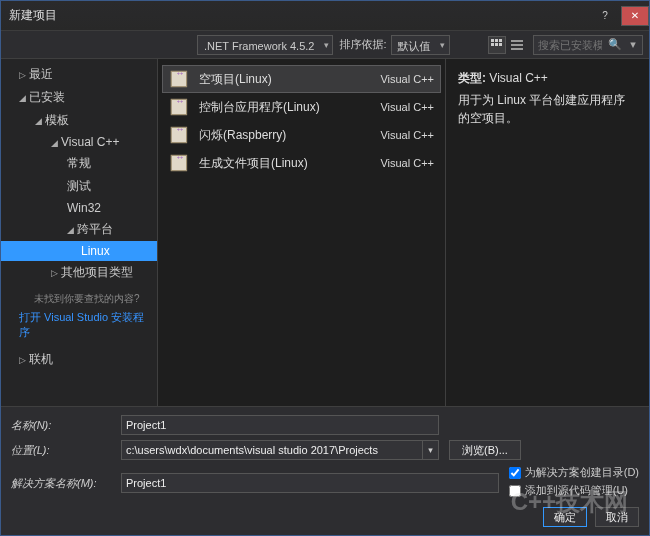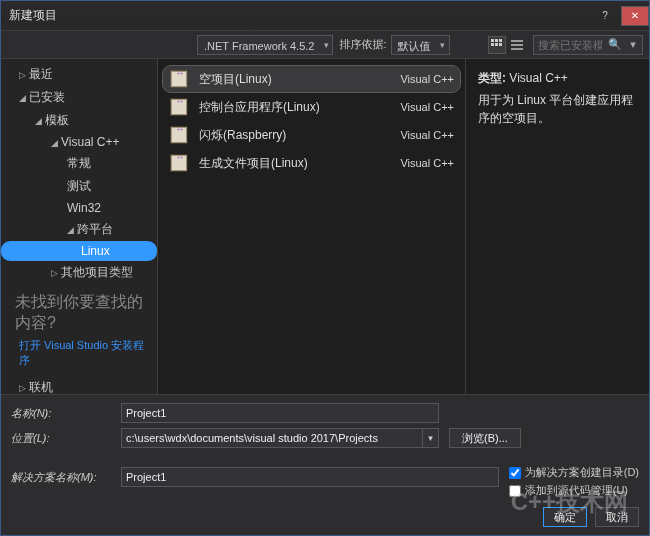--- a/index.html
+++ b/index.html
@@ -27,43 +27,43 @@
 
 .body { flex: 1; display: flex; overflow: hidden; }
 
 .sidebar { width: 157px; background: #252526; border-right: 1px solid #3f3f3f; font-size: 12px; color: #ccc; padding-top: 4px; overflow: hidden; }
 .tree div { padding: 3px 4px; white-space: nowrap; cursor: default; }
 .tri { display: inline-block; width: 10px; font-size: 9px; color: #aaa; }
 .ind1 { padding-left: 18px !important; }
 .ind2 { padding-left: 34px !important; }
 .ind3 { padding-left: 50px !important; }
 .ind4 { padding-left: 66px !important; }
-.sel { background: #3399ff; color: #fff; border-radius: 9px; }
-.prompt { color: #888; padding: 8px 10px 4px 14px; font-size: 16px; }
+.sel { background: #3399ff; color: #fff; }
+.prompt { color: #888; padding: 8px 10px 4px 33px; font-size: 10px; }
 .link { color: #3794ff; padding: 0 10px 8px 18px; font-size: 11px; cursor: pointer; }
 
 .main { flex: 1; display: flex; background: #1e1e1e; }
 .list { flex: 1; padding: 6px 4px; }
 .item { display: flex; align-items: center; height: 28px; padding: 0 6px; color: #ddd; font-size: 12px; border: 1px solid transparent; }
 .item.sel { background: #3a3a3c; border: 1px solid #5a5a5c; }
 .item .ic { width: 22px; height: 20px; margin-right: 8px; display: flex; align-items: center; justify-content: center; }
 .item .nm { flex: 1; }
 .item .lang { color: #d8d8d8; font-size: 11px; }
-.desc { width: 184px; padding: 10px 12px; font-size: 12px; color: #ddd; border-left: 1px solid #3f3f3f; line-height: 1.5; }
+.desc { width: 204px; padding: 10px 12px; font-size: 12px; color: #ddd; border-left: 1px solid #3f3f3f; line-height: 1.5; }
 
 .bottom { border-top: 1px solid #3f3f3f; background: #2d2d30; padding: 8px 10px; font-size: 11px; color: #ccc; }
 .row { display: flex; align-items: center; margin-bottom: 5px; }
 .row .lab { width: 110px; font-style: italic; }
 .row input[type=text] { flex: 1; background: #333337; border: 1px solid #555; color: #eee; padding: 2px 4px; height: 20px; font-size: 11px; }
 .row .loc { display: flex; flex: 1; gap: 0; }
 .row .loc input { flex: 1; }
 .row .dd { width: 16px; height: 20px; background: #333337; border: 1px solid #555; border-left: none; display: flex; align-items: center; justify-content: center; font-size: 9px; }
 .btn { background: #333337; border: 1px solid #555; color: #eee; padding: 1px 10px; height: 20px; font-size: 11px; cursor: pointer; text-align: center; }
 .browse { margin-left: 10px; width: 72px; }
-.checks { margin-left: 10px; margin-top: 12px; }
+.checks { margin-left: 10px; }
 .checks label { display: flex; align-items: center; gap: 4px; margin-bottom: 3px; }
 .checks input { width: 12px; height: 12px; }
 .btnrow { display: flex; justify-content: flex-end; gap: 8px; margin-top: 6px; }
 .btnrow .btn { width: 44px; }
 .btnrow .btn.primary { border-color: #3399ff; }
 
 .watermark { position: absolute; right: 22px; bottom: 18px; color: rgba(220,220,220,0.35); font-size: 24px; font-weight: 600; pointer-events: none; font-family: Arial, sans-serif; }
 </style>
 </head>
 <body>

